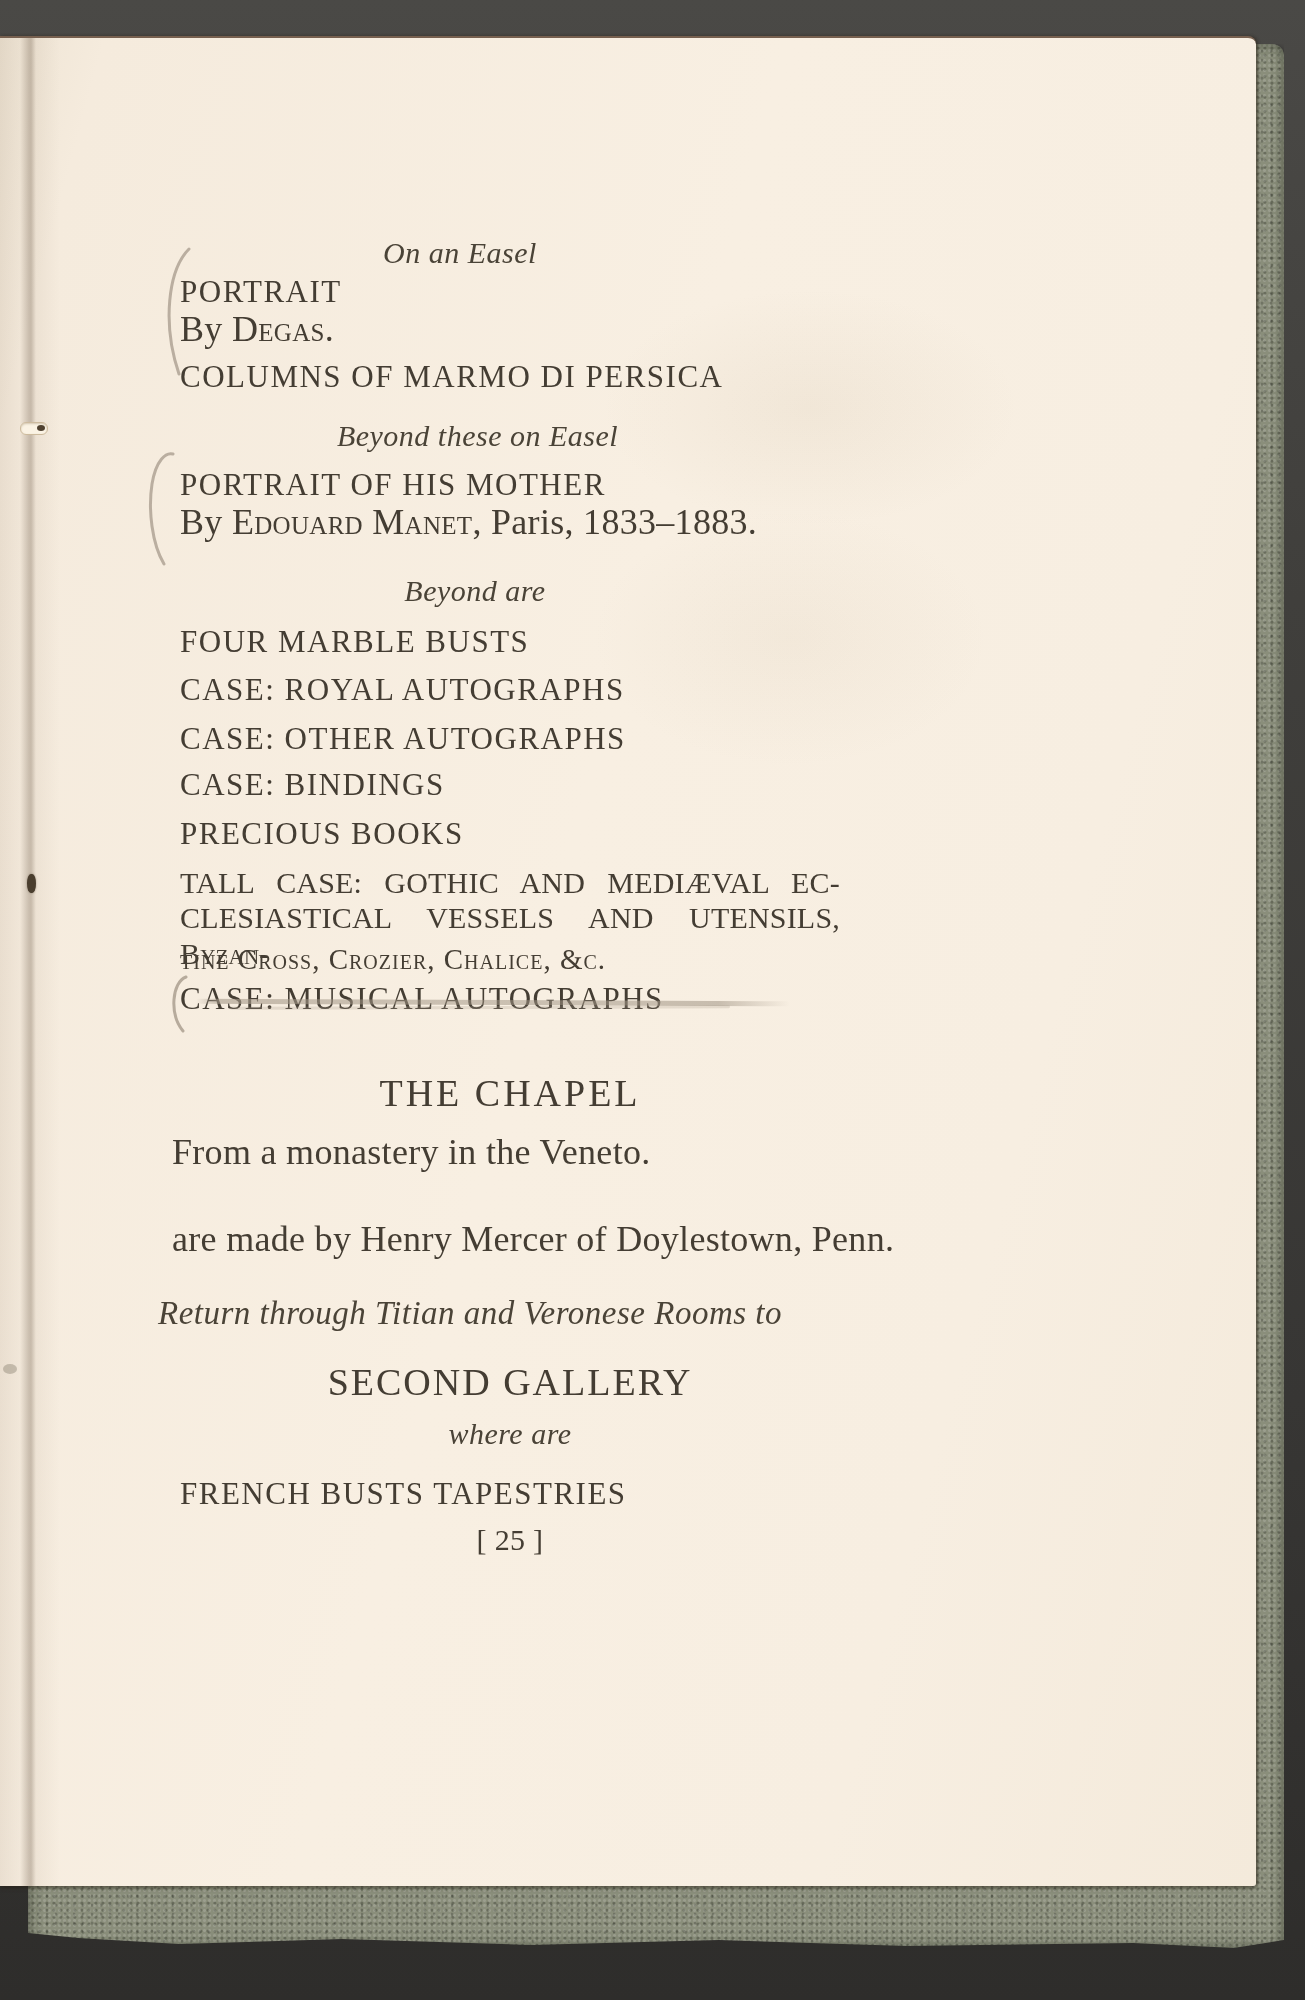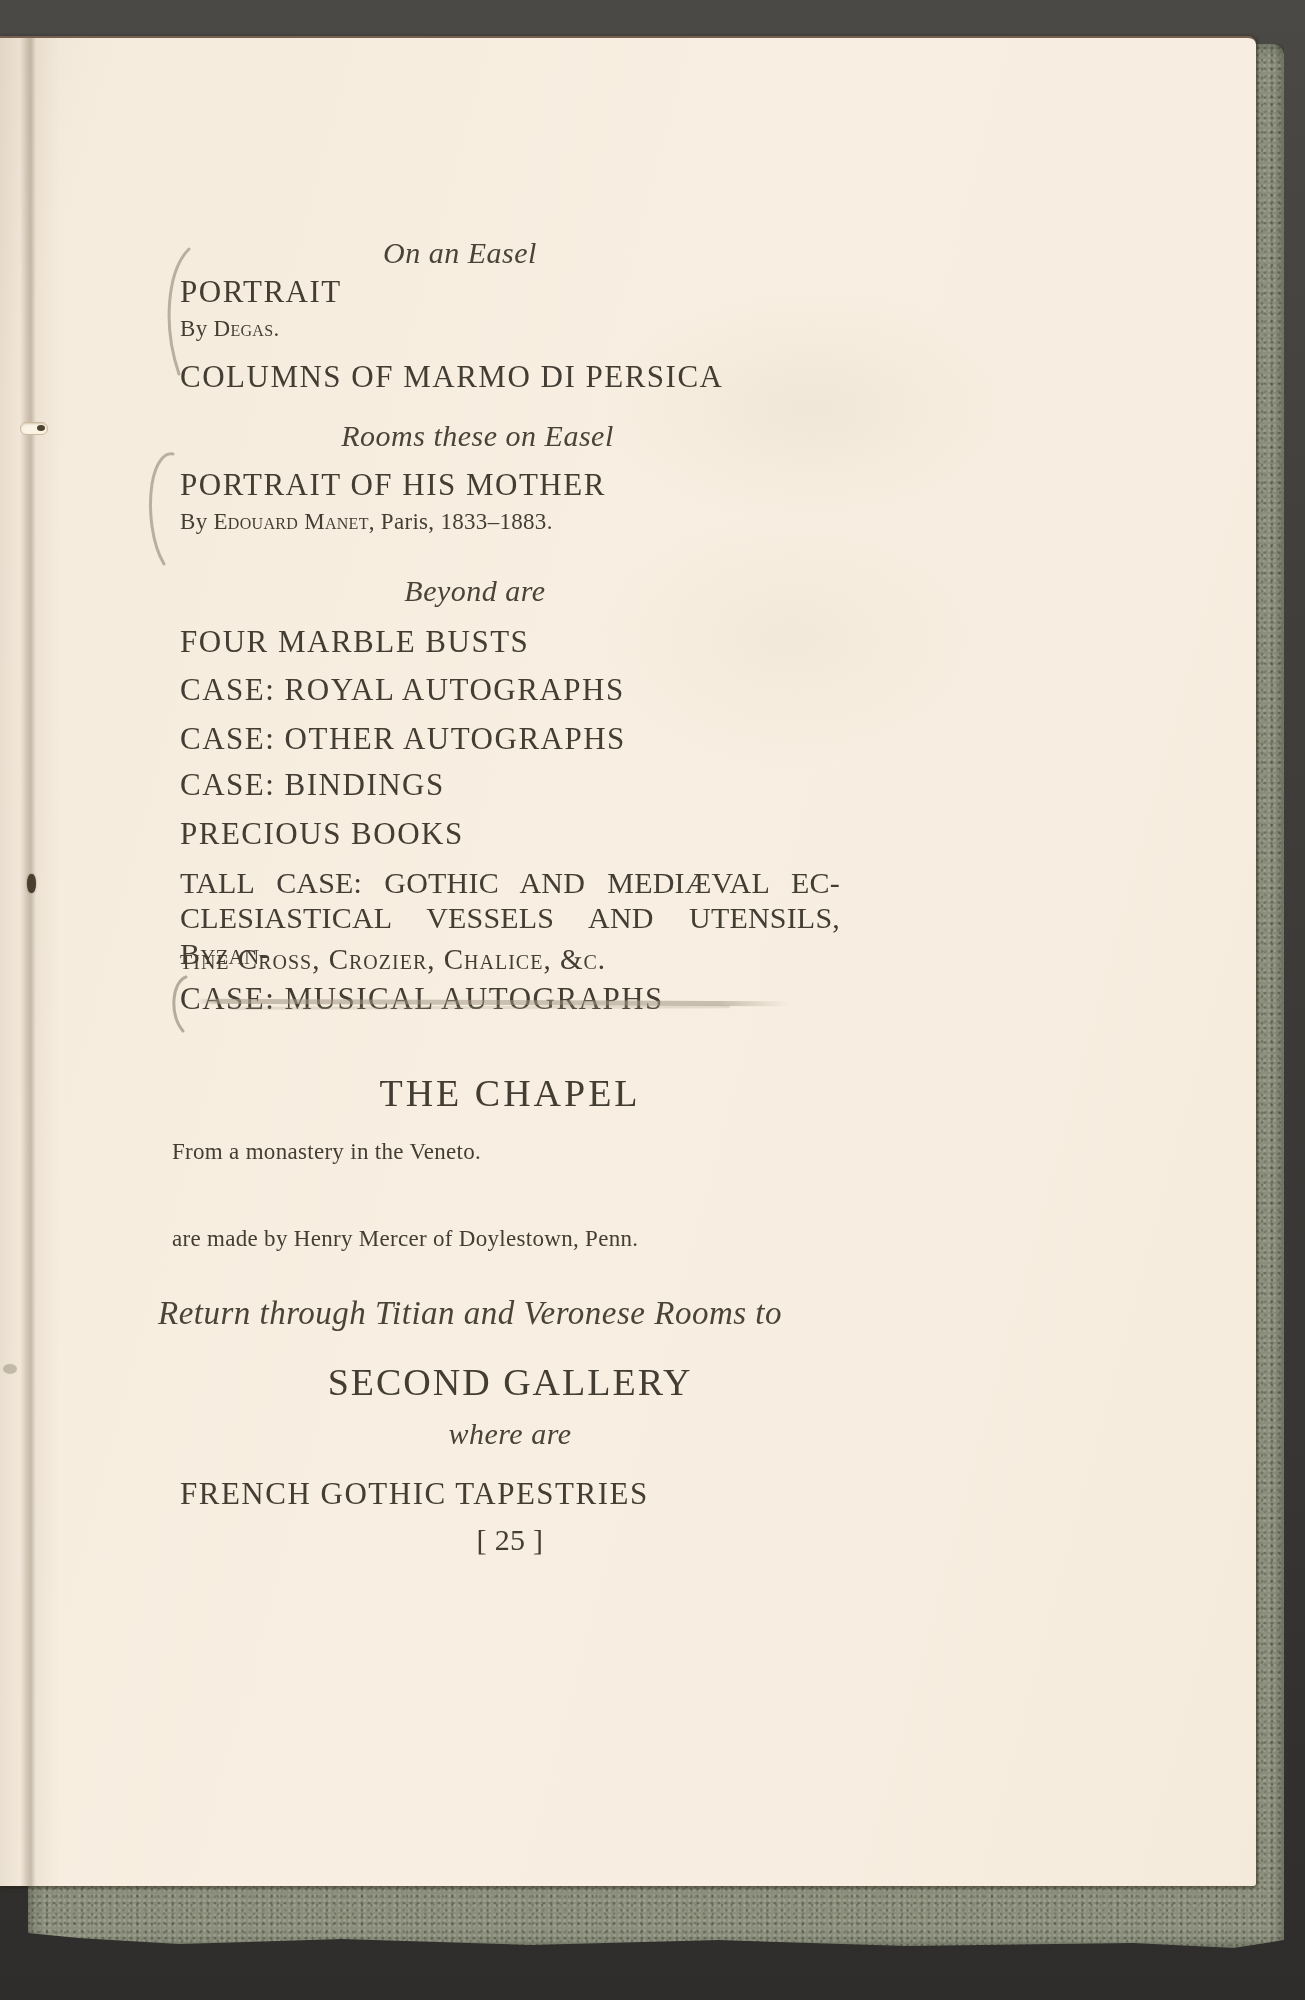--- a/index.html
+++ b/index.html
@@ -39,21 +39,21 @@
   .page::before{
     content:"";position:absolute;left:0;top:0;bottom:0;width:60px;pointer-events:none;
     background:linear-gradient(90deg,
       rgba(120,95,70,0.10) 0px, rgba(120,95,70,0.04) 20px,
       rgba(90,70,50,0.28) 29px, rgba(90,70,50,0.30) 31px,
       rgba(120,95,70,0.07) 36px, rgba(120,95,70,0.0) 60px);
   }
   .tb{position:absolute;color:#443d33;white-space:nowrap;}
   .caps{font-size:31px;line-height:38px;letter-spacing:1.5px;}
   .capsBig{font-size:38px;line-height:44px;letter-spacing:3px;}
-  .body{font-size:23px;line-height:38px;letter-spacing:0.3px;}
+  .body{font-size:36px;line-height:38px;letter-spacing:0.3px;}
   .ital{font-style:italic;font-size:30px;line-height:36px;letter-spacing:0.5px;color:#4a4337;}
   .center{text-align:center;}
   .sc{font-variant:small-caps;}
   .justy{white-space:normal;text-align:justify;text-align-last:justify;
          font-size:30px;letter-spacing:0.2px;line-height:36px;}
   .capsSmall{font-size:29px;letter-spacing:1px;}
   
   .pencil-svg{position:absolute;}
   .strike{
     position:absolute;left:196px;top:962px;width:594px;height:5px;
@@ -98,21 +98,21 @@
   <div class="ghost ghost2"></div>
 
   <div class="tb ital center" style="left:180px;top:197px;width:560px;">On an Easel</div>
 
   <div class="tb caps" style="left:180px;top:235px;">PORTRAIT</div>
 
   <div class="tb body" style="left:180px;top:272px;"><span>By </span><span class="sc">Degas.</span></div>
 
   <div class="tb caps" style="left:180px;top:320px;">COLUMNS OF MARMO DI PERSICA</div>
 
-  <div class="tb ital center" style="left:180px;top:380px;width:595px;">Rooms these on Easel</div>
+  <div class="tb ital center" style="left:180px;top:380px;width:595px;">Beyond these on Easel</div>
 
   <div class="tb caps" style="left:180px;top:428px;">PORTRAIT OF HIS MOTHER</div>
 
   <div class="tb body" style="left:180px;top:465px;"><span>By </span><span class="sc">Edouard Manet</span><span>, Paris, 1833–1883.</span></div>
 
   <div class="tb ital center" style="left:180px;top:535px;width:590px;">Beyond are</div>
 
   <div class="tb caps" style="left:180px;top:585px;">FOUR MARBLE BUSTS</div>
   <div class="tb caps" style="left:180px;top:633px;text-align:center;">CASE: ROYAL AUTOGRAPHS</div>
   <div class="tb caps" style="left:180px;top:682px;">CASE: OTHER AUTOGRAPHS</div>
@@ -130,21 +130,21 @@
   <div class="tb capsBig center" style="left:180px;top:1033px;width:660px;">THE CHAPEL</div>
 
   <div class="tb body" style="left:172px;top:1182px;">are made by Henry Mercer of Doylestown, Penn.</div>
 
   <div class="tb ital center" style="left:140px;top:1257px;width:660px;font-size:33px;">Return through Titian and Veronese Rooms to</div>
 
   <div class="tb capsBig center" style="left:180px;top:1322px;width:660px;letter-spacing:2px;">SECOND GALLERY</div>
 
   <div class="tb ital center" style="left:180px;top:1378px;width:660px;">where are</div>
 
-  <div class="tb caps" style="left:180px;top:1437px;">FRENCH GOTHIC TAPESTRIES</div>
+  <div class="tb caps" style="left:180px;top:1437px;">FRENCH BUSTS TAPESTRIES</div>
 
   <div class="tb body center" style="left:180px;top:1483px;width:660px;font-size:30px;">[ 25 ]</div>
 
   <svg class="pencil-svg" style="left:158px;top:208px;" width="36" height="132" viewBox="0 0 36 132">
     <path d="M31,3 C10,24 4,78 21,128" fill="none" stroke="rgba(166,154,139,0.75)" stroke-width="3" stroke-linecap="round"></path>
   </svg>
 
   <svg class="pencil-svg" style="left:144px;top:412px;" width="36" height="118" viewBox="0 0 36 118">
     <path d="M29,4 C22,2 12,10 8,34 C4,60 8,94 20,114" fill="none" stroke="rgba(166,154,139,0.75)" stroke-width="3" stroke-linecap="round"></path>
   </svg>

